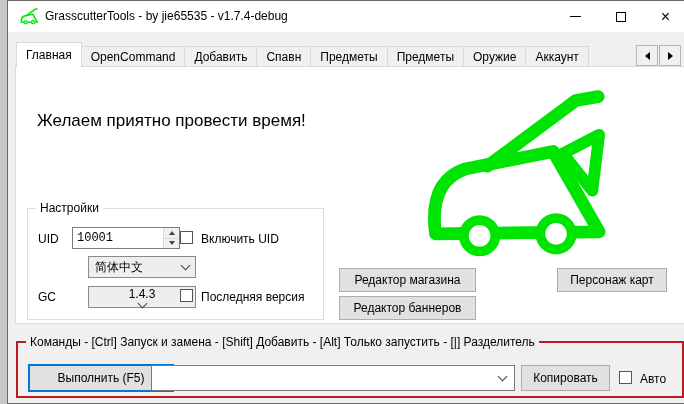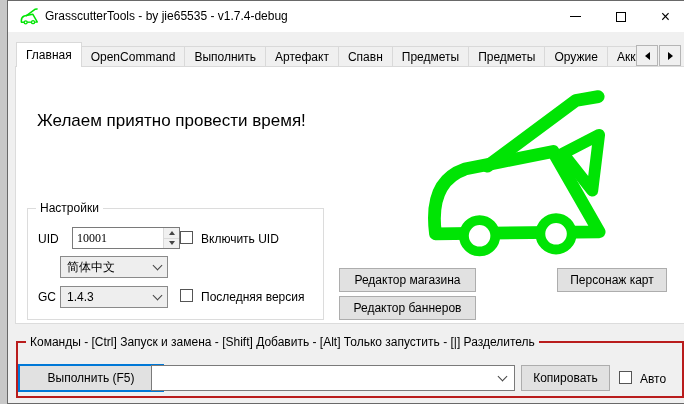--- a/index.html
+++ b/index.html
@@ -35,40 +35,40 @@
              background:#ffffff; border:1px solid #dcdcdc; z-index:1; }
   .welcome { position:absolute; left:21px; top:44px; font-size:17px; white-space:nowrap; }
   .car-logo { position:absolute; left:395px; top:19px; width:196px; height:178px; overflow:visible; }
   
   .groupbox { position:absolute; border:1px solid #dcdcdc; }
   .settings-group { left:11px; top:141px; width:297px; height:112px; }
   .legend { position:absolute; top:-8px; left:8px; background:#ffffff; padding:0 4px; font-size:12px; white-space:nowrap; }
   .fieldlabel { position:absolute; font-size:12px; white-space:nowrap; }
   .spin-wrap { position:absolute; left:44px; top:18px; width:108px; height:22px;
                border:1px solid #7a7a7a; background:#fff; display:flex; }
-  .spin-input { flex:1; border:none; outline:none; font-family:Liberation Serif, serif;
+  .spin-input { flex:1; border:none; outline:none; font-family:Liberation Mono, monospace;
                 font-size:12px; padding:0 4px; min-width:0; background:#fff; }
   .spin-btns { width:16px; display:flex; flex-direction:column; border-left:1px solid #d9d9d9; }
   .spin-btn { flex:1; background:#f0f0f0; border:none; display:flex; align-items:center; justify-content:center; padding:0; }
   .spin-btn:first-child { border-bottom:1px solid #d9d9d9; }
   .tri-up   { width:0; height:0; border-left:3px solid transparent; border-right:3px solid transparent; border-bottom:4px solid #444; }
   .tri-down { width:0; height:0; border-left:3px solid transparent; border-right:3px solid transparent; border-top:4px solid #444; }
-  .combo { position:absolute; left:32px; width:108px; height:22px; background:#eeeeee; border:1px solid #8a8a8a;
+  .combo { position:absolute; left:60px; width:108px; height:22px; background:#eeeeee; border:1px solid #8a8a8a;
            display:flex; align-items:center; padding:0 6px; }
   .combo .val { flex:1; font-size:12px; white-space:nowrap; overflow:hidden; }
   .chevron { width:7px; height:7px; border-right:1.5px solid #444; border-bottom:1.5px solid #444;
              transform:rotate(45deg); margin-top:-3px; flex:none; }
   .checkbox { position:absolute; width:13px; height:13px; background:#fff; border:1px solid #555; }
   
   .action-btn { position:absolute; height:24px; background:#e1e1e1; border:1px solid #adadad;
                 font-family:"Liberation Sans",sans-serif; font-size:12px; color:#000; }
   
   .command-group { left:8px; top:340px; width:668px; height:57px; border:2px solid #b91c1c; }
   .command-group .legend { background:#f0f0f0; }
-  .run-btn { position:absolute; left:0; top:21px; width:146px; height:28px; background:#e1e1e1;
+  .run-btn { position:absolute; left:10px; top:21px; width:146px; height:28px; background:#e1e1e1;
              border:2px solid #0078d7; font-family:"Liberation Sans",sans-serif; font-size:12px; }
   .cmd-combo { position:absolute; left:133px; top:22px; width:364px; height:26px; background:#fff;
                border:1px solid #7a7a7a; display:flex; align-items:center; }
   .cmd-input { flex:1; border:none; outline:none; min-width:0; padding:0 5px;
                font-family:"Liberation Sans",sans-serif; font-size:12px; }
   .cmd-combo .chevron { margin-right:8px; }
   .copy-btn { position:absolute; left:503px; top:22px; width:89px; height:26px; background:#e1e1e1;
               border:1px solid #adadad; font-family:"Liberation Sans",sans-serif; font-size:12px; }
   .auto-box { left:601px; top:28px; }
   .auto-label { left:622px; top:29px; }
@@ -93,22 +93,21 @@
         <span class="glyph-max"></span>
       </button>
     <button class="win-btn btn-close">
         <span class="glyph-close">×</span>
       </button>
   </div>
 
   <div class="tabstrip">
     <div class="tab active">Главная</div>
     <div class="tab">OpenCommand</div>
-    <div class="tab">Выполнить</div>
-    <div class="tab">Артефакт</div>
+    <div class="tab">Добавить</div>
     <div class="tab">Спавн</div>
     <div class="tab">Предметы</div>
     <div class="tab">Предметы</div>
     <div class="tab">Оружие</div>
     <div class="tab">Аккаунт</div>
   </div>
   <div class="tab-scroll scroll-left">
       <span class="tri-left"></span>
     </div>
   <div class="tab-scroll scroll-right">
@@ -144,21 +143,21 @@
       </div>
       <span class="checkbox" style="left:152px; top:22px;"></span>
       <span class="fieldlabel" style="left:173px; top:23px;">Включить UID</span>
 
       <div class="combo" style="top:47px;">
         <span class="val">简体中文</span>
         <span class="chevron"></span>
       </div>
 
       <span class="fieldlabel" style="left:10px; top:81px;">GC</span>
-      <div class="combo" style="top:77px;">
+      <div class="combo" style="top:77px;flex-direction:column;">
         <span class="val">1.4.3</span>
         <span class="chevron"></span>
       </div>
       <span class="checkbox" style="left:152px; top:80px;"></span>
       <span class="fieldlabel" style="left:173px; top:81px;">Последняя версия</span>
     </div>
 
     <button class="action-btn" style="left:323px; top:201px; width:137px;">Редактор магазина</button>
     <button class="action-btn" style="left:541px; top:201px; width:110px;">Персонаж карт</button>
     <button class="action-btn" style="left:323px; top:229px; width:137px;">Редактор баннеров</button>

